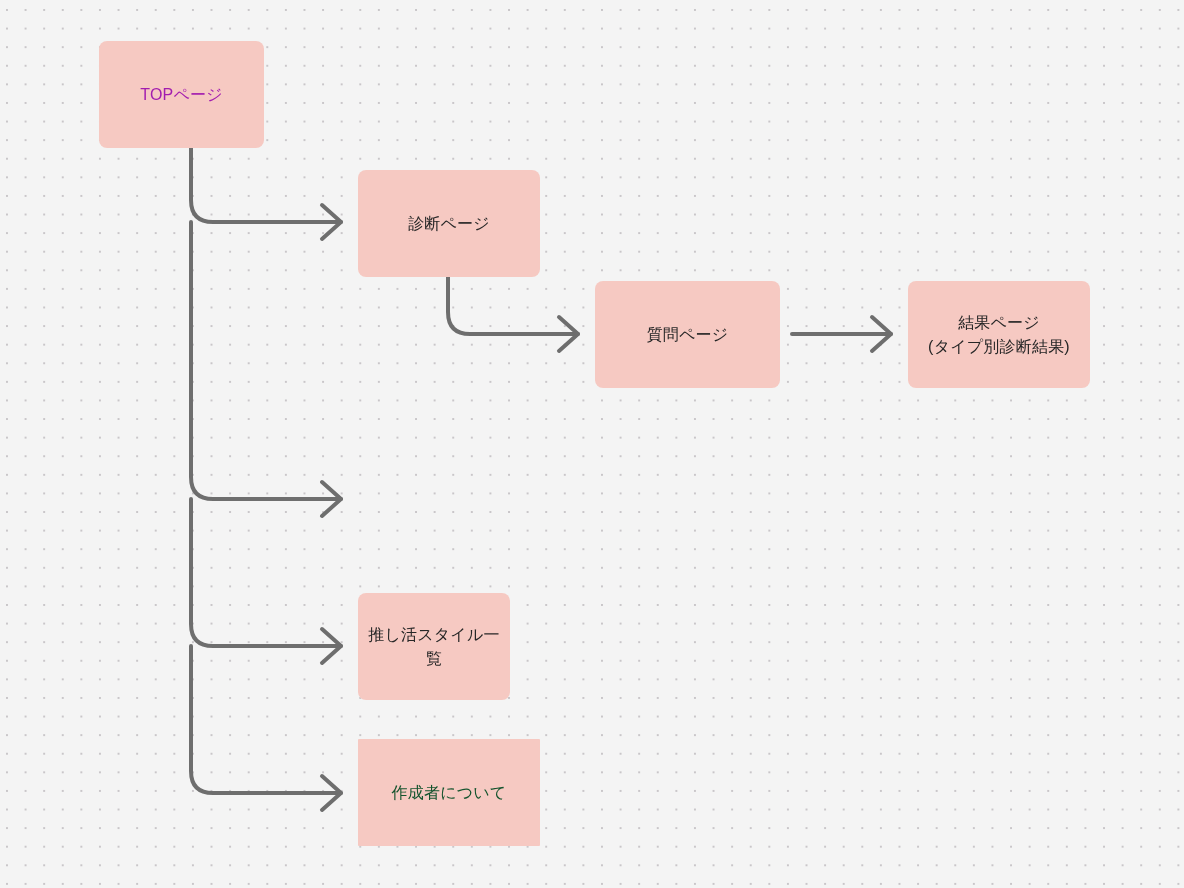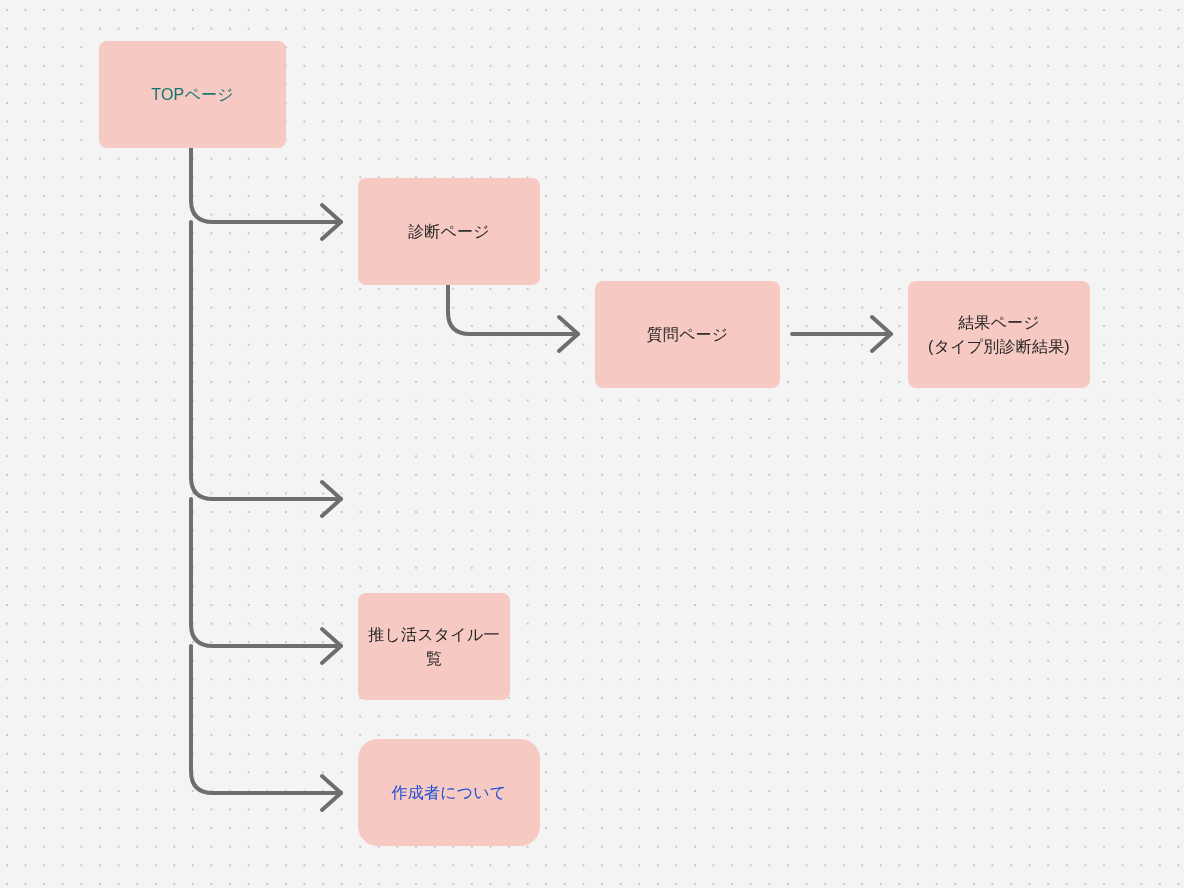--- a/index.html
+++ b/index.html
@@ -68,33 +68,33 @@
       <g>
         <path d="M 448 277 L 448 312 Q 448 334 470 334 L 578 334" fill="none" stroke="#6e6e6e" stroke-width="4" stroke-linecap="round" stroke-linejoin="round"></path>
         <path d="M 559 317 L 578 334 L 559 351" fill="none" stroke="#6e6e6e" stroke-width="4" stroke-linecap="round" stroke-linejoin="round"></path>
       </g>
       <g>
         <path d="M 792 334 L 891 334" fill="none" stroke="#6e6e6e" stroke-width="4" stroke-linecap="round" stroke-linejoin="round"></path>
         <path d="M 872 317 L 891 334 L 872 351" fill="none" stroke="#6e6e6e" stroke-width="4" stroke-linecap="round" stroke-linejoin="round"></path>
       </g>
     </svg>
 
-  <div class="node" style="left: 99px; top: 41px; width: 187px; height: 107px; background: rgb(246, 201, 194); color: #0f766e; border-radius: 8px;">
+  <div class="node" style="left: 99px; top: 41px; width: 165px; height: 107px; background: rgb(246, 201, 194); color: #a21caf; border-radius: 8px;">
     <span>TOPページ</span>
   </div>
-  <div class="node" style="left: 358px; top: 170px; width: 182px; height: 107px; background: rgb(246, 201, 194); color: rgb(38, 38, 38); border-radius: 8px; margin-top: 8px;">
+  <div class="node" style="left: 358px; top: 170px; width: 182px; height: 107px; background: rgb(246, 201, 194); color: rgb(38, 38, 38); border-radius: 8px;">
     <span>診断ページ</span>
   </div>
   <div class="node" style="left: 595px; top: 281px; width: 185px; height: 107px; background: rgb(246, 201, 194); color: rgb(38, 38, 38); border-radius: 8px;">
     <span>質問ページ</span>
   </div>
   <div class="node" style="left: 908px; top: 281px; width: 182px; height: 107px; background: rgb(246, 201, 194); color: rgb(38, 38, 38); border-radius: 8px;">
     <span>結果ページ
 (タイプ別診断結果)</span>
   </div>
   <div class="node" style="left: 358px; top: 593px; width: 152px; height: 107px; background: rgb(246, 201, 194); color: rgb(38, 38, 38); border-radius: 8px;">
     <span>推し活スタイル一覧</span>
   </div>
-  <div class="node" style="left: 358px; top: 739px; width: 182px; height: 107px; background: rgb(246, 201, 194); color: #1d4ed8; border-radius: 20px;">
+  <div class="node" style="left: 358px; top: 739px; width: 182px; height: 107px; background: rgb(246, 201, 194); color: #14532d; border-radius: 1px;">
     <span>作成者について</span>
   </div>
 
 </div>
 
 </body></html>

